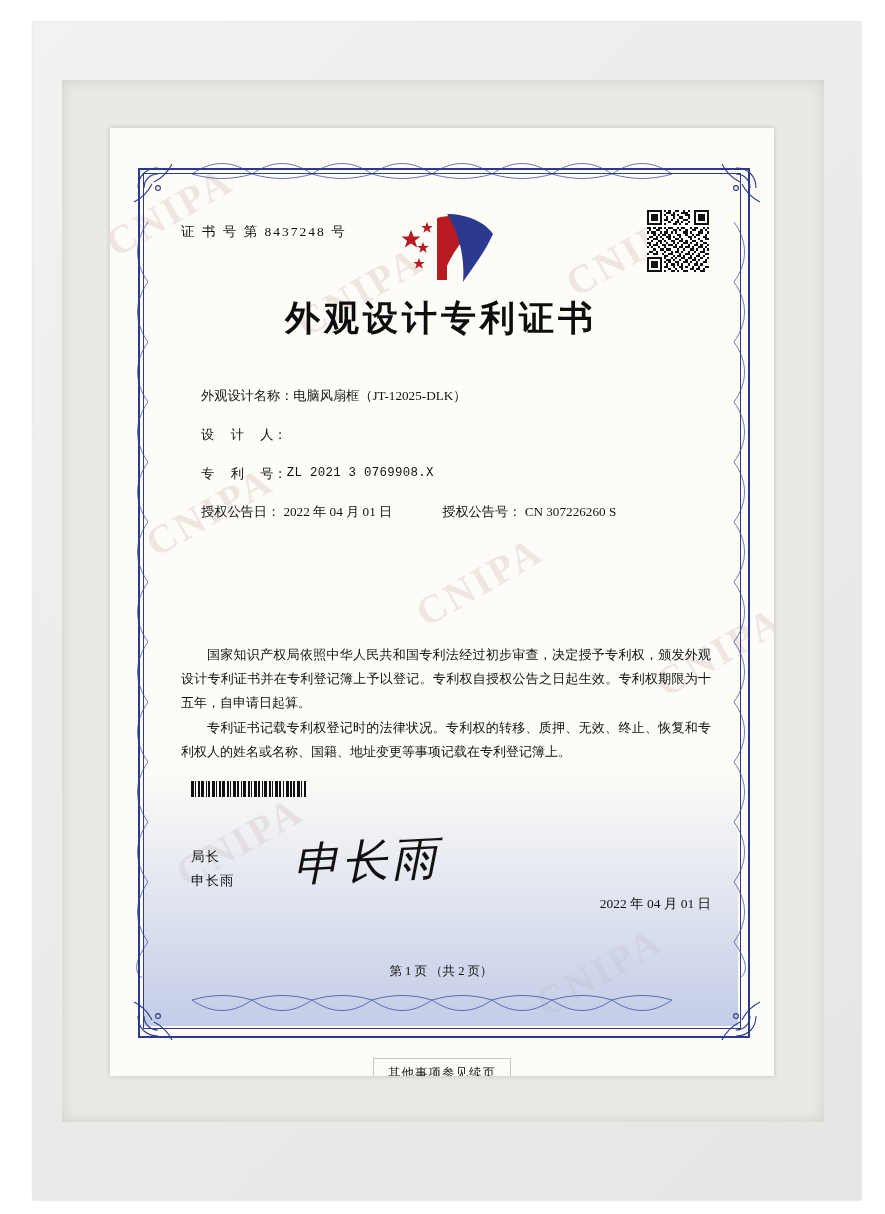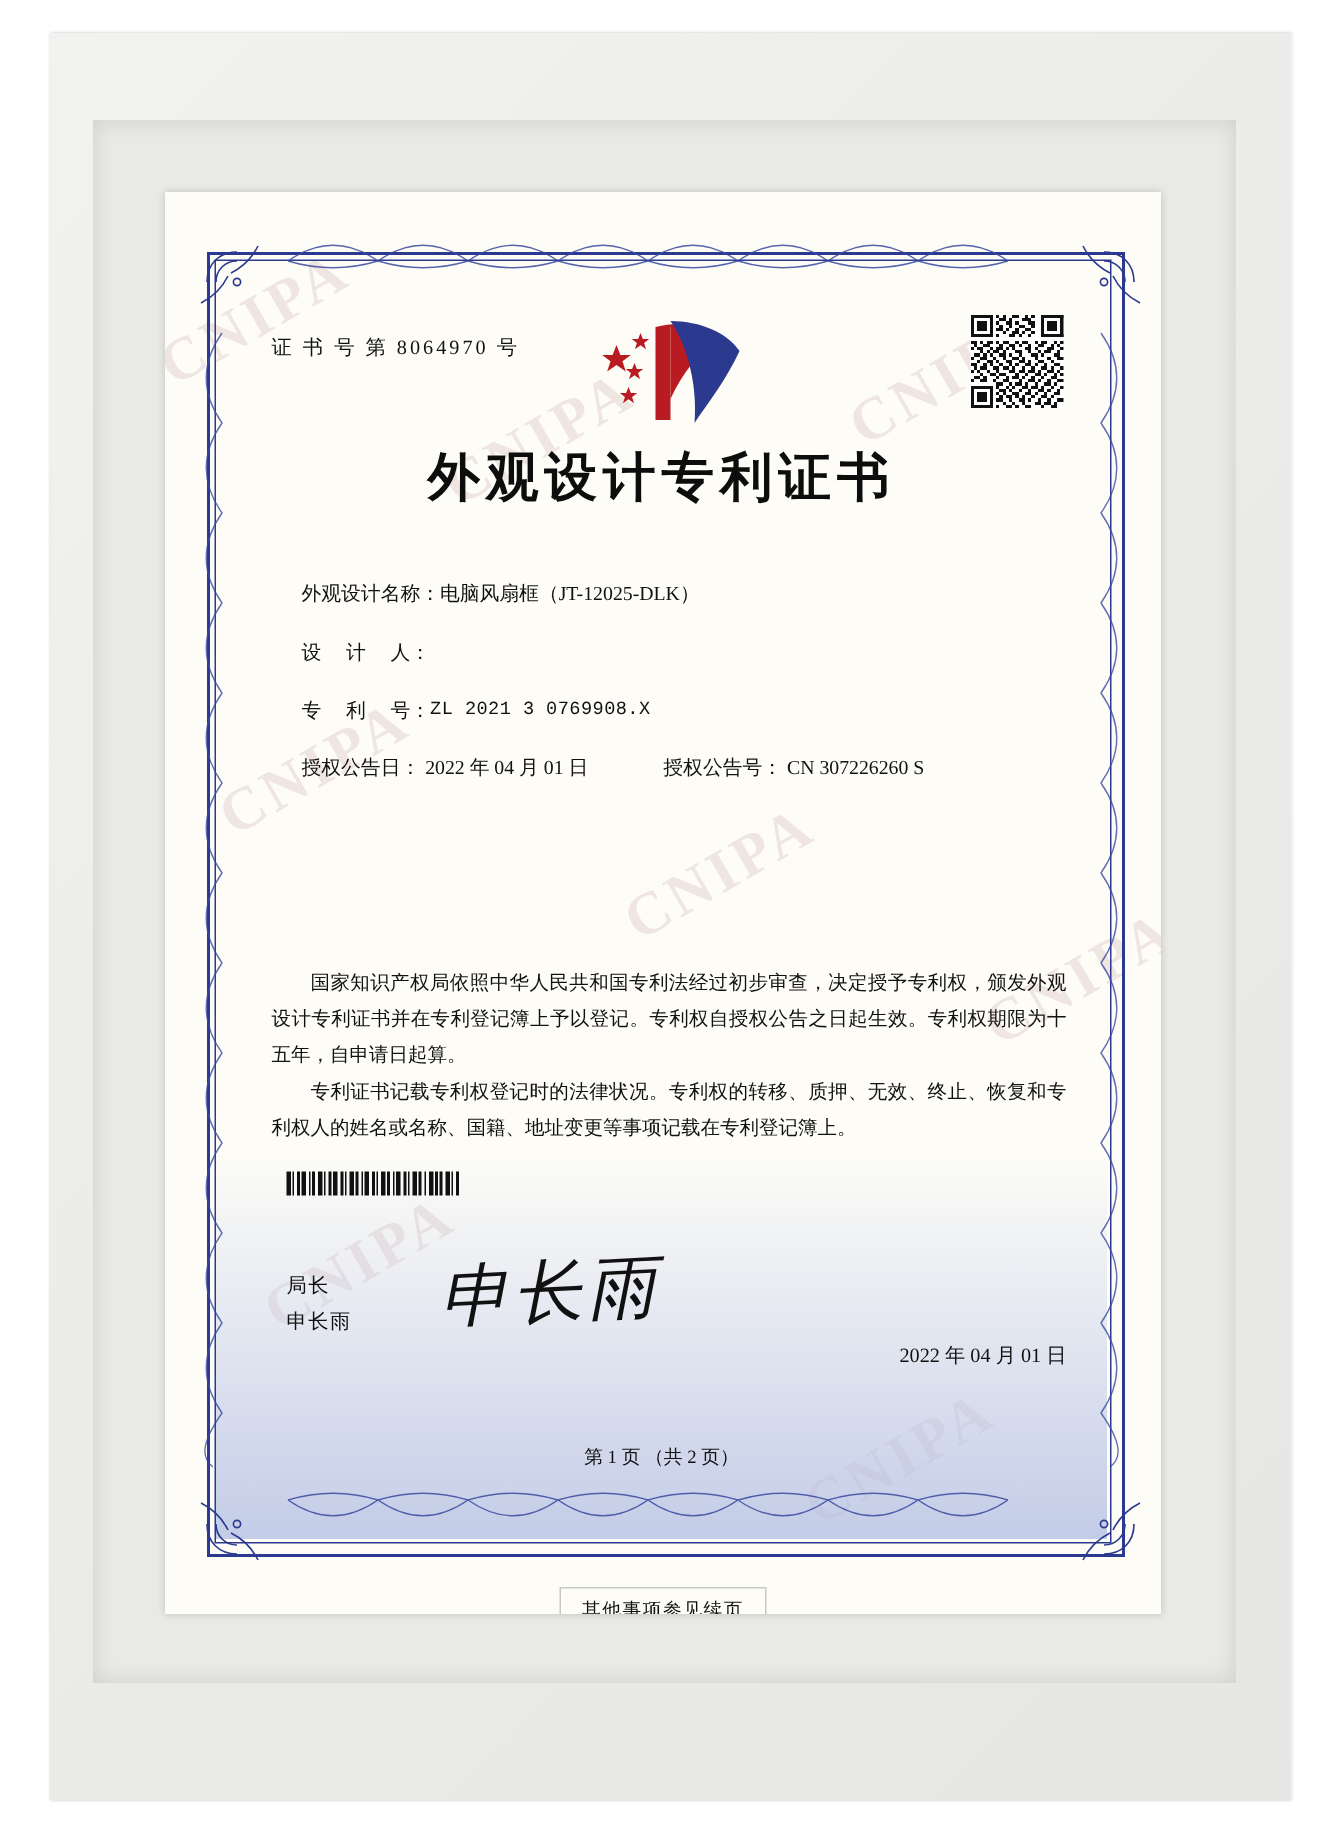--- a/index.html
+++ b/index.html
@@ -317,21 +317,21 @@
     <svg style="position:absolute;left:618px;top:92px;" width="22" height="760" viewBox="0 0 22 760">
       <g fill="none" stroke="#3a4aa0" stroke-width="0.9" opacity="0.8" transform="translate(22,0) scale(-1,1)">
         <path d="M16 2 C2 22 2 42 16 62 C2 82 2 102 16 122 C2 142 2 162 16 182 C2 202 2 222 16 242 C2 262 2 282 16 302 C2 322 2 342 16 362 C2 382 2 402 16 422 C2 442 2 462 16 482 C2 502 2 522 16 542 C2 562 2 582 16 602 C2 622 2 642 16 662 C2 682 2 702 16 722 C2 742 2 752 10 758"></path>
       </g>
     </svg>
 
     <div class="content">
 
       <div class="cert-no">
         <span>证 书 号 第</span>
-        <span>8064970</span>
+        <span>8437248</span>
         <span>号</span>
       </div>
 
       <svg class="emblem" viewBox="0 0 110 80">
         <path d="M44 10 L44 72 L54 72 L54 10 Z" fill="#b81c22"></path>
         <path d="M44 10 C60 6 74 8 88 16 C74 26 62 40 54 58 L54 10 Z" fill="#b81c22"></path>
         <path d="M54 6 C74 6 92 14 100 26 C92 44 78 62 70 74 C72 50 66 24 54 6 Z" fill="#2b3a8f"></path>
         <g fill="#b81c22">
           <polygon points="18,22 20.6,28.6 27.6,28.6 22,32.8 24.2,39.6 18,35.4 11.8,39.6 14,32.8 8.4,28.6 15.4,28.6"></polygon>
           <polygon points="34,14 35.6,18 39.8,18 36.4,20.6 37.7,24.8 34,22.2 30.3,24.8 31.6,20.6 28.2,18 32.4,18"></polygon>

